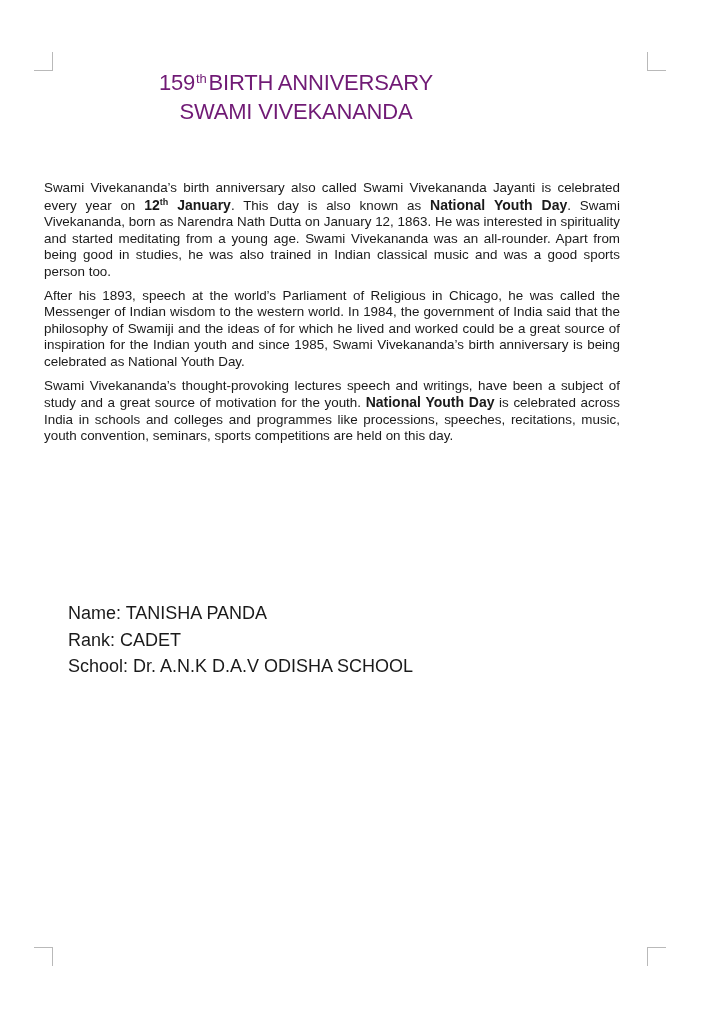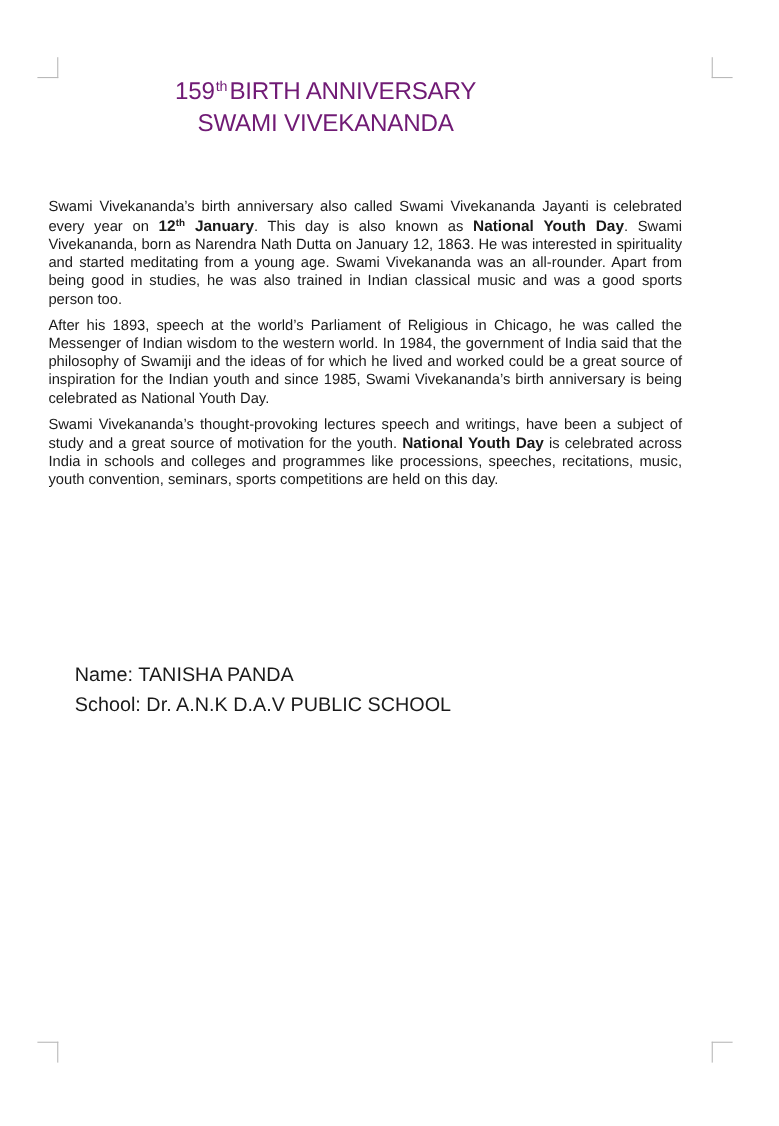--- a/index.html
+++ b/index.html
@@ -46,14 +46,15 @@
 </div>
 
 <div class="body-text">
   <p><span>Swami Vivekananda’s birth anniversary also called Swami Vivekananda Jayanti is celebrated every year on </span><b><span>12</span><sup>th</sup><span> January</span></b><span>. This day is also known as </span><b>National Youth Day</b><span>. Swami Vivekananda, born as Narendra Nath Dutta on January 12, 1863. He was interested in spirituality and started meditating from a young age. Swami Vivekananda was an all-rounder. Apart from being good in studies, he was also trained in Indian classical music and was a good sports person too.</span></p>
   <p>After his 1893, speech at the world’s Parliament of Religious in Chicago, he was called the Messenger of Indian wisdom to the western world. In 1984, the government of India said that the philosophy of Swamiji and the ideas of for which he lived and worked could be a great source of inspiration for the Indian youth and since 1985, Swami Vivekananda’s birth anniversary is being celebrated as National Youth Day.</p>
   <p><span>Swami Vivekananda’s thought-provoking lectures speech and writings, have been a subject of study and a great source of motivation for the youth. </span><b>National Youth Day</b><span> is celebrated across India in schools and colleges and programmes like processions, speeches, recitations, music, youth convention, seminars, sports competitions are held on this day.</span></p>
 </div>
 
 <div class="details">
   <div class="row">Name: TANISHA PANDA</div>
-  <div class="row">School: Dr. A.N.K D.A.V PUBLIC SCHOOL</div>
+  <div class="row">Rank: CADET</div>
+  <div class="row">School: Dr. A.N.K D.A.V ODISHA SCHOOL</div>
 </div>
 
 </body></html>

